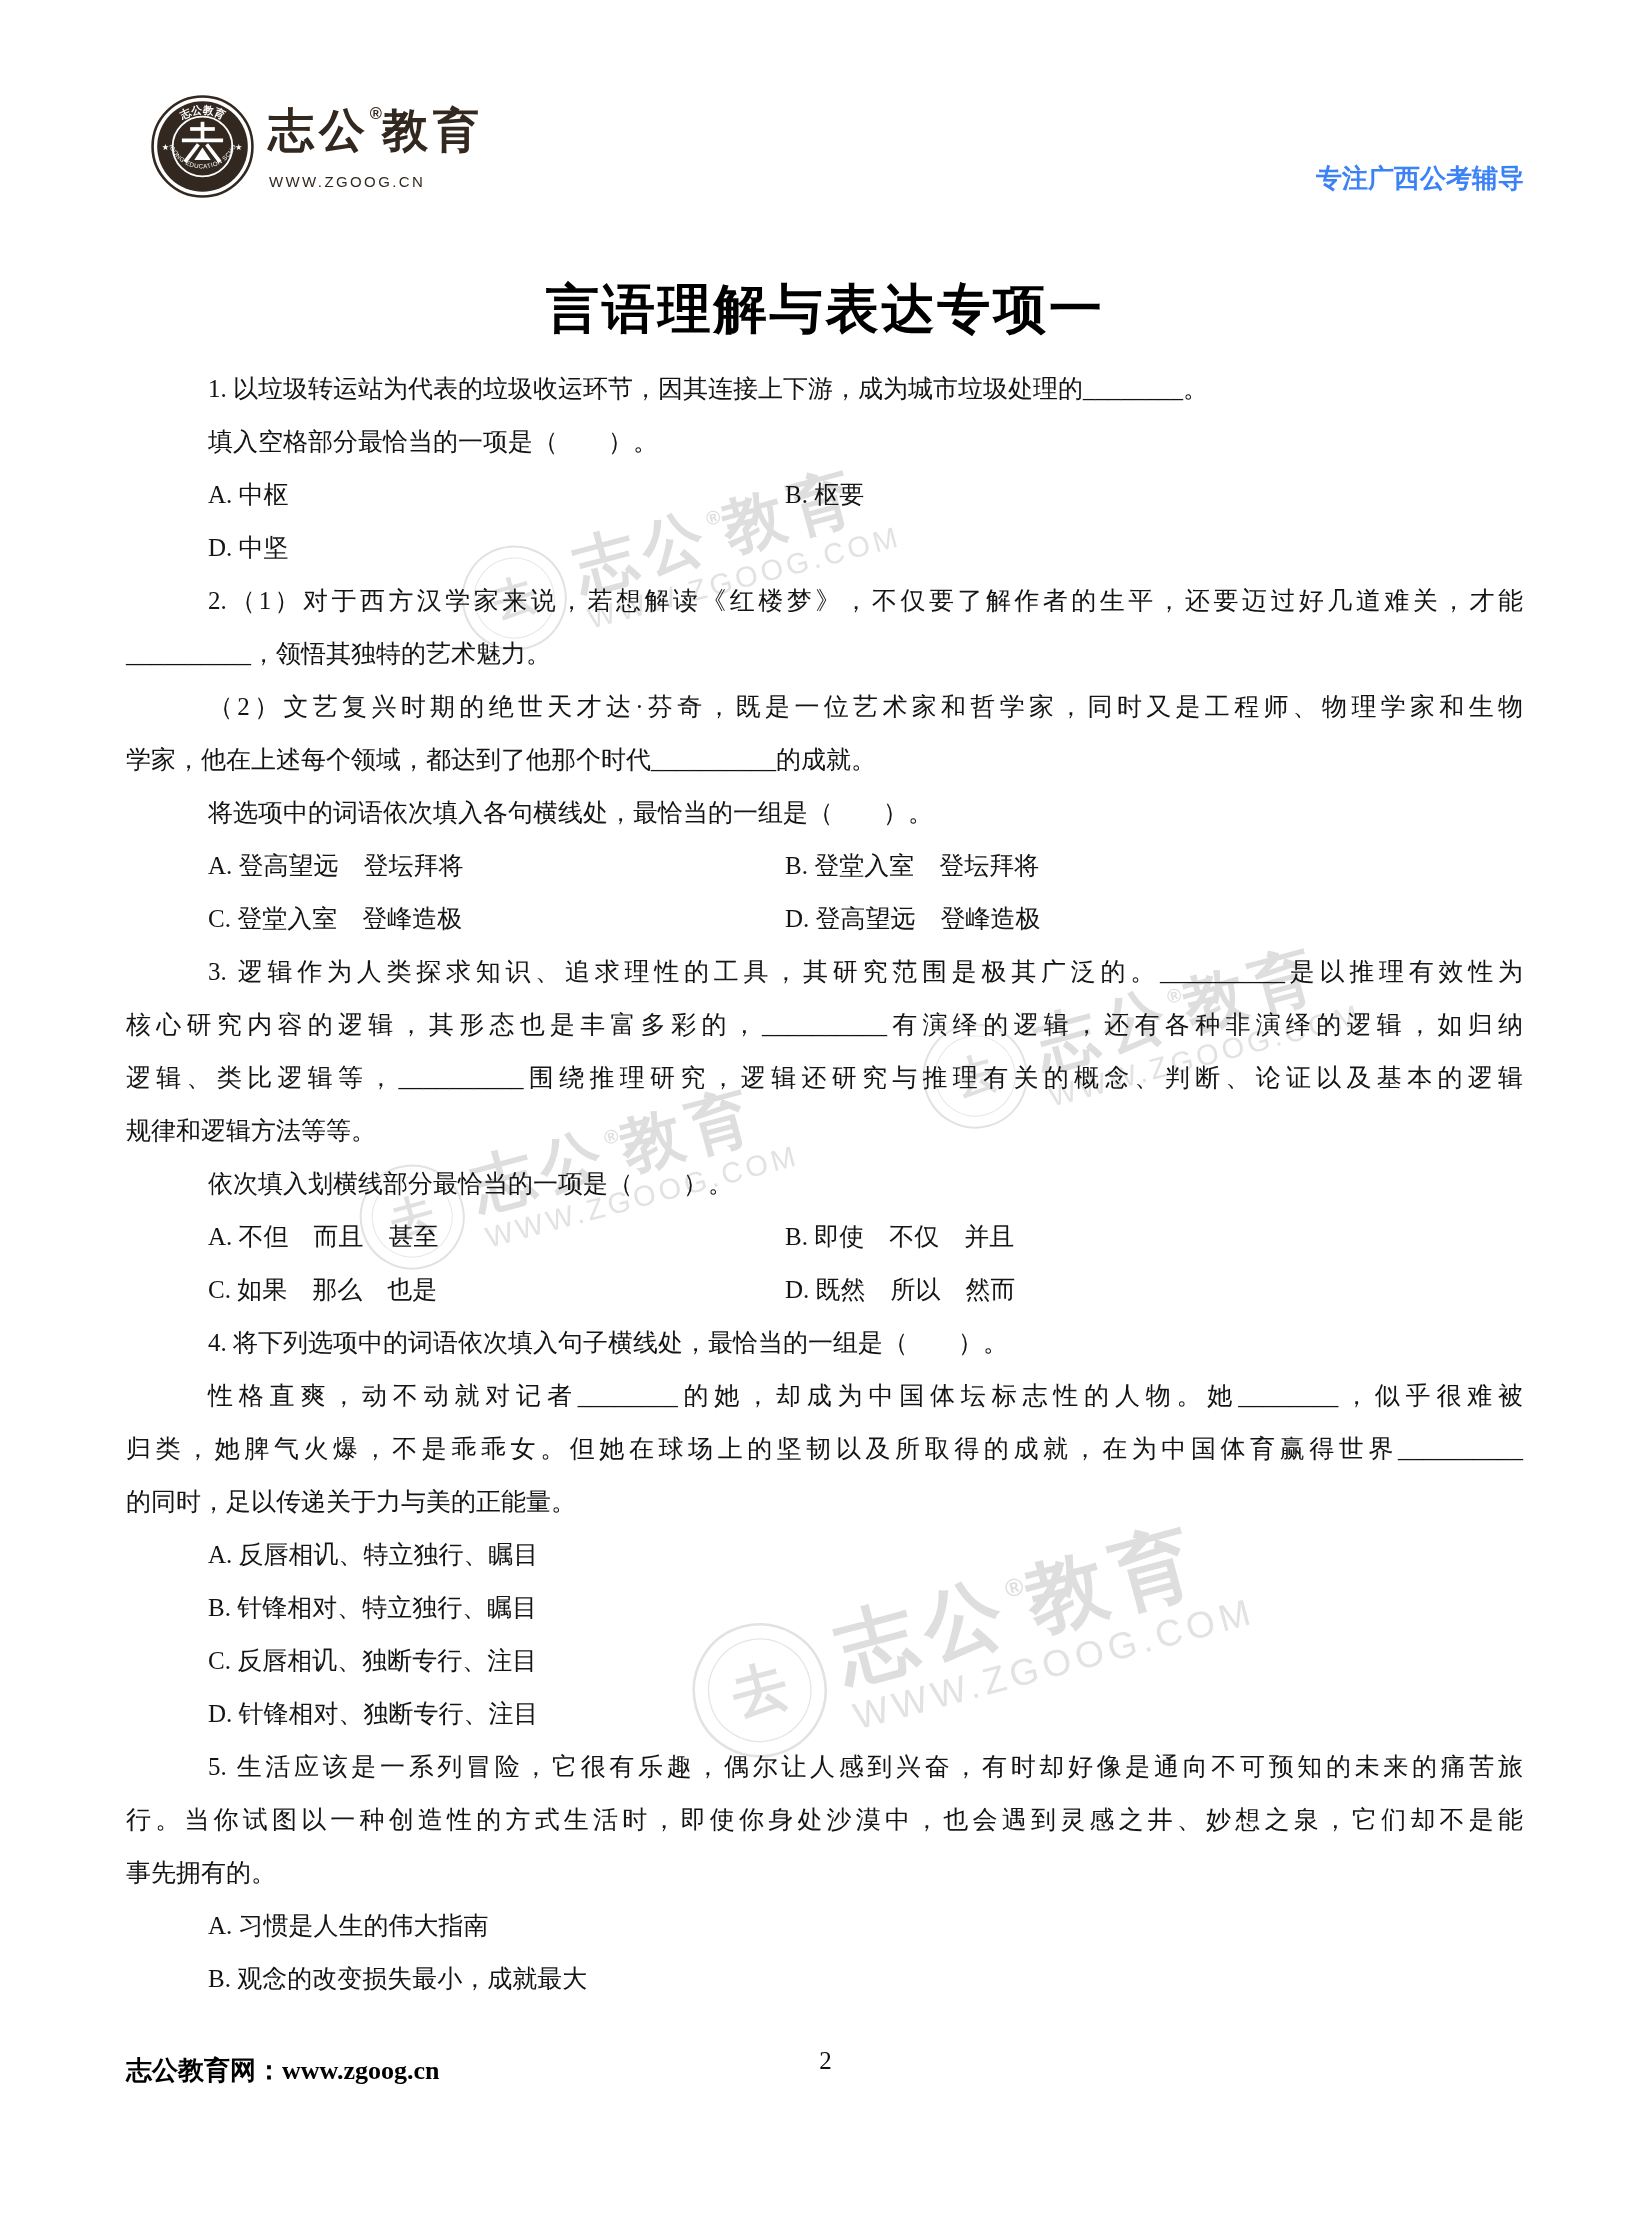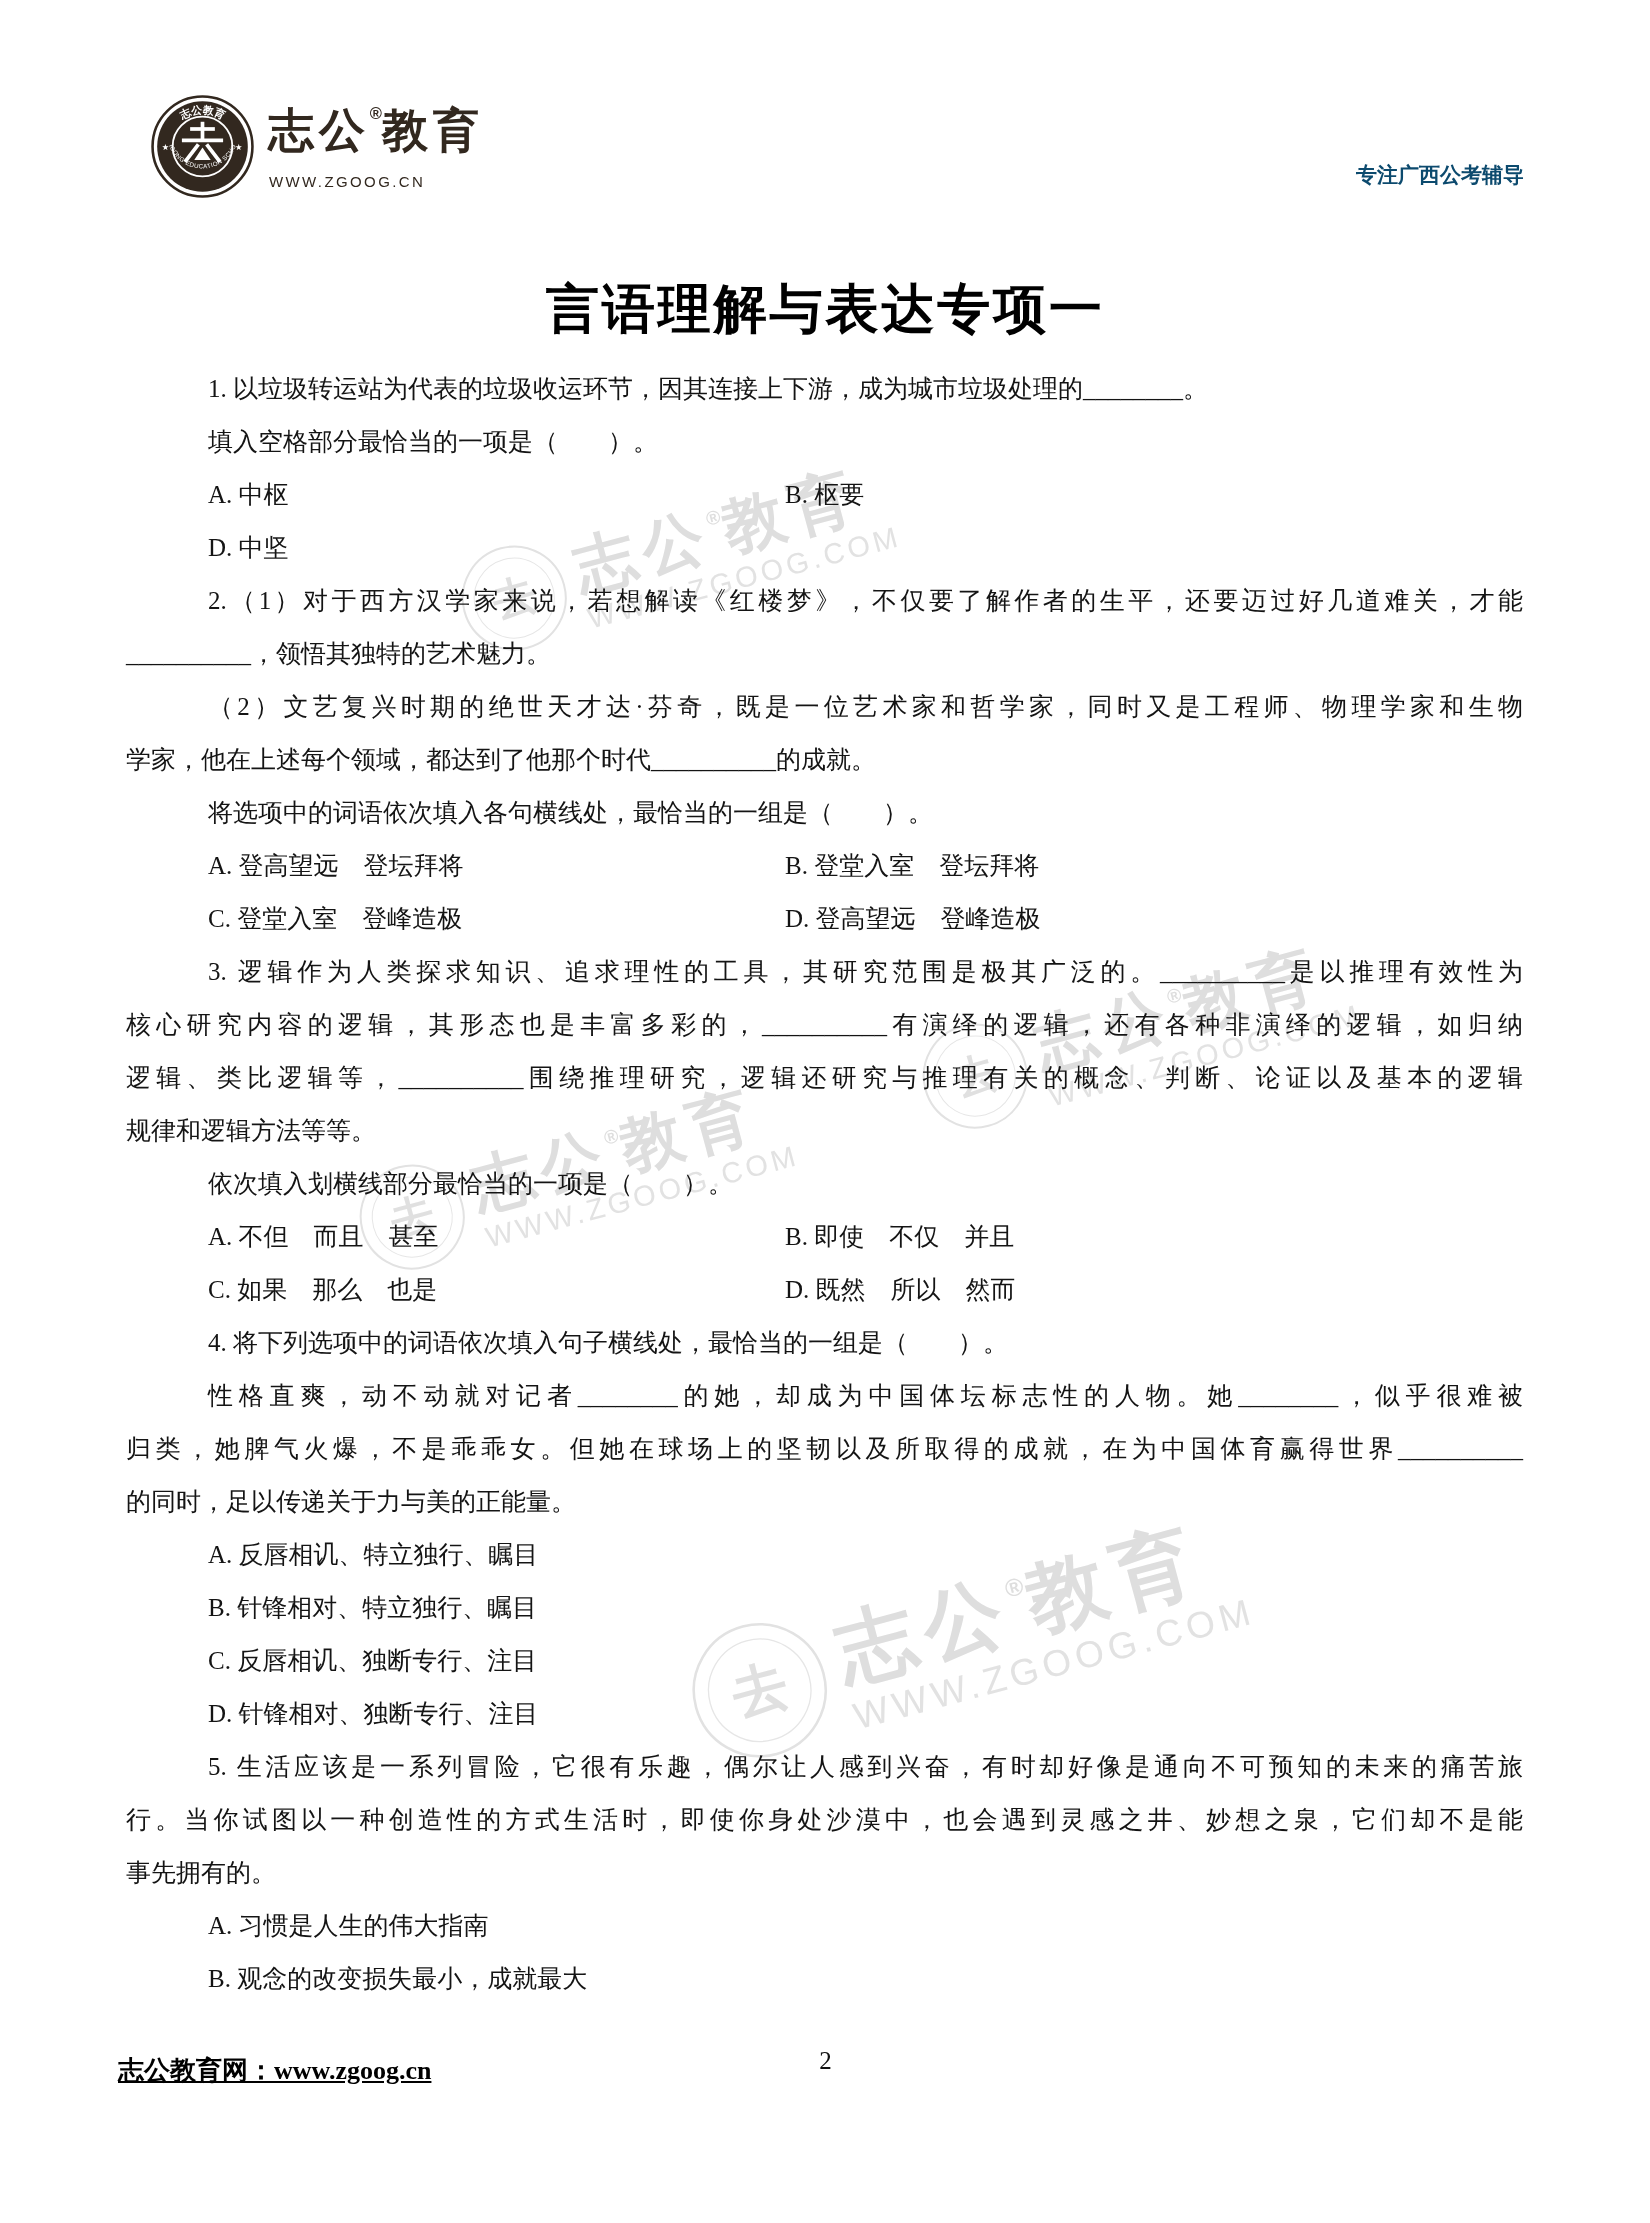--- a/index.html
+++ b/index.html
@@ -8,34 +8,34 @@
     font-family:"Liberation Serif","DejaVu Serif",serif;color:#141414;
     overflow:hidden;
   }
   
   .hdr-seal{position:absolute;left:151px;top:95px;width:103px;height:103px;}
   .hdr-brand{position:absolute;left:268px;top:105px;font-family:"Liberation Sans","DejaVu Sans",sans-serif;
     font-weight:900;font-size:46px;letter-spacing:4.9px;color:#32281f;line-height:1;}
   .hdr-brand sup{font-size:16.5px;letter-spacing:0;vertical-align:27px;}
   .hdr-url{position:absolute;left:269px;top:173px;font-family:"Liberation Sans","DejaVu Sans",sans-serif;
     font-size:15px;letter-spacing:2.4px;color:#32281f;}
-  .tagline{position:absolute;right:127px;top:161px;font-size:21px;font-weight:bold;color:#0c4a6e;margin-left:39px;}
+  .tagline{position:absolute;right:127px;top:161px;font-size:26px;font-weight:bold;color:#3b82f6;margin-left:39px;}
   
   .title{position:absolute;left:0;top:274px;width:100%;text-align:center;
     font-size:53px;font-weight:bold;letter-spacing:2.9px;color:#000;
     font-family:"Liberation Sans","DejaVu Sans",sans-serif;}
   
   .content{position:absolute;left:126px;top:362px;width:1397px;z-index:1;}
   .ln{height:53px;line-height:53px;font-size:25px;white-space:nowrap;}
   .indent{text-indent:82px;}
   .full{white-space:normal;text-align:justify;text-align-last:justify;}
   .optrow{display:flex;padding-left:82px;}
   .optrow .l{width:577px;flex:none;}
   
-  .footer-site{position:absolute;left:118px;top:2051px;font-size:26px;font-weight:bold;color:#000;height:53px;line-height:39px;text-decoration:underline;}
+  .footer-site{position:absolute;left:126px;top:2051px;font-size:26px;font-weight:bold;color:#000;height:53px;line-height:39px;}
   .page-num{position:absolute;left:0;top:2047px;width:100%;text-align:center;font-size:25px;color:#111;}
   
   .wm{position:absolute;display:flex;align-items:flex-end;gap:13.6px;
     transform:rotate(-15deg);color:#dedede;white-space:nowrap;z-index:0;
     font-family:"Liberation Sans","DejaVu Sans",sans-serif;}
   .wm-seal{width:101px;height:101px;border:2.9px solid #e2e2e2;border-radius:50%;
     position:relative;flex:none;display:flex;align-items:center;justify-content:center;}
   .wm-seal::before{content:"";position:absolute;inset:9.7px;border:1.9px solid #e6e6e6;border-radius:50%;}
   .wm-seal-char{font-size:43px;font-weight:bold;color:#e0e0e0;}
   .wm-body{display:flex;flex-direction:column;align-items:flex-start;margin-bottom:-3.9px;}

